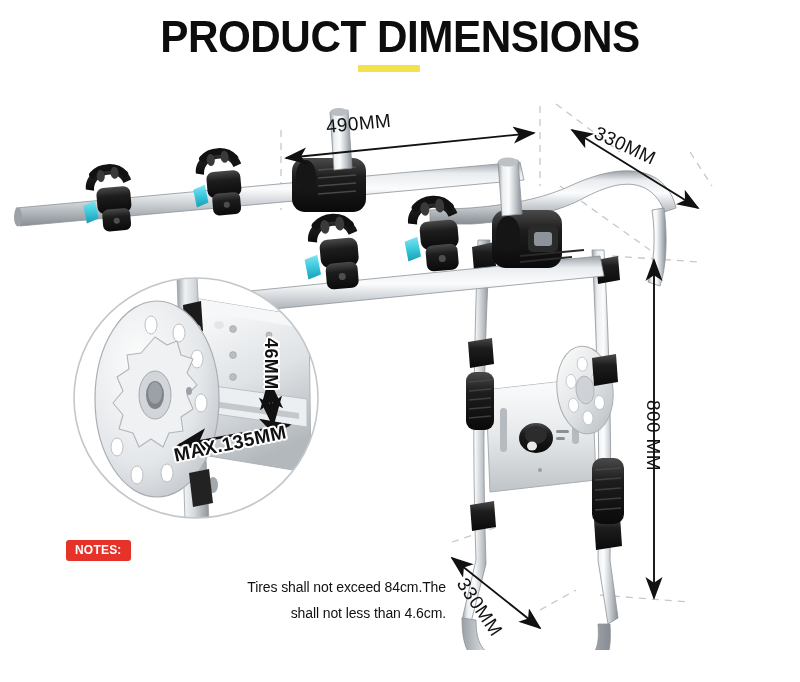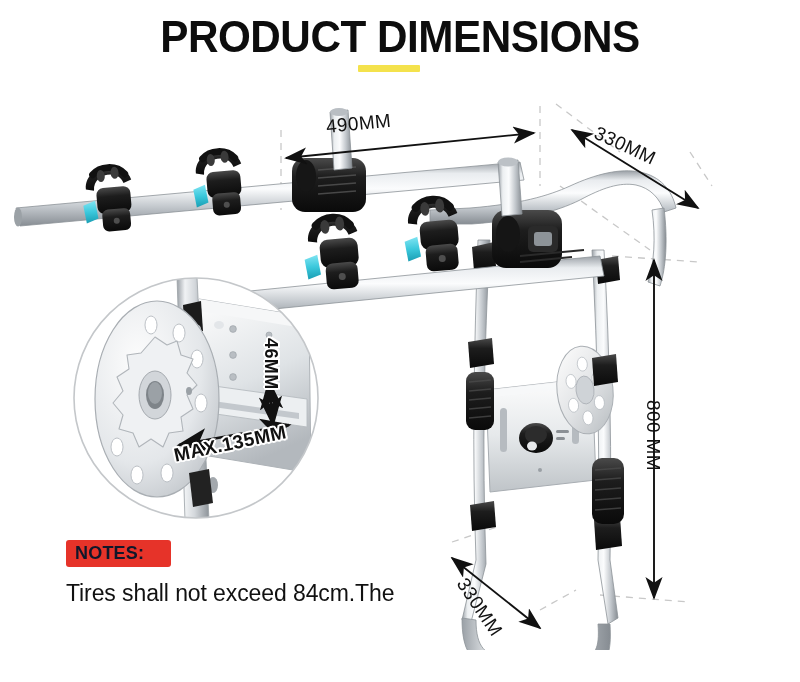--- a/index.html
+++ b/index.html
@@ -116,35 +116,36 @@
   
   #notes-block {
     position: absolute;
     left: 66px;
     top: 540px;
     width: 380px;
   }
   #notes-badge {
     display: inline-block;
     background: #e63329;
-    color: #0f172a;
-    font-size: 18px;
+    color: #ffffff;
+    font-size: 12px;
     font-weight: 700;
     letter-spacing: 0.2px;
-    padding: 4px 27px 5px 9px;
+    padding: 4px 9px 5px 9px;
     border-radius: 3px;
     line-height: 1;
   }
   #notes-text {
     margin-top: 13px;
-    font-size: 23px;
+    font-size: 14px;
     line-height: 26px;
     color: #111111;
     font-weight: 400;
     letter-spacing: -0.1px;
+    text-align: right;
   }
   #notes-text .note-line { display: block; }
 </style>
 </head>
 <body>
 
 <div class="stage">
 
   <div id="page-title">PRODUCT DIMENSIONS</div>
   <div id="title-underline"></div>
@@ -470,16 +471,17 @@
   <div class="dim-label" id="dim-330-bottom">330MM</div>
 
   <div class="dim-label halo" id="dim-46">46MM</div>
 
   <div class="dim-label halo" id="dim-max135">MAX.135MM</div>
 
   <div id="notes-block">
     <div id="notes-badge">NOTES:</div>
     <div id="notes-text">
       <span class="note-line">Tires shall not exceed 84cm.The</span>
+      <span class="note-line">shall not less than 4.6cm.</span>
     </div>
   </div>
 
 </div>
 
 </body></html>

